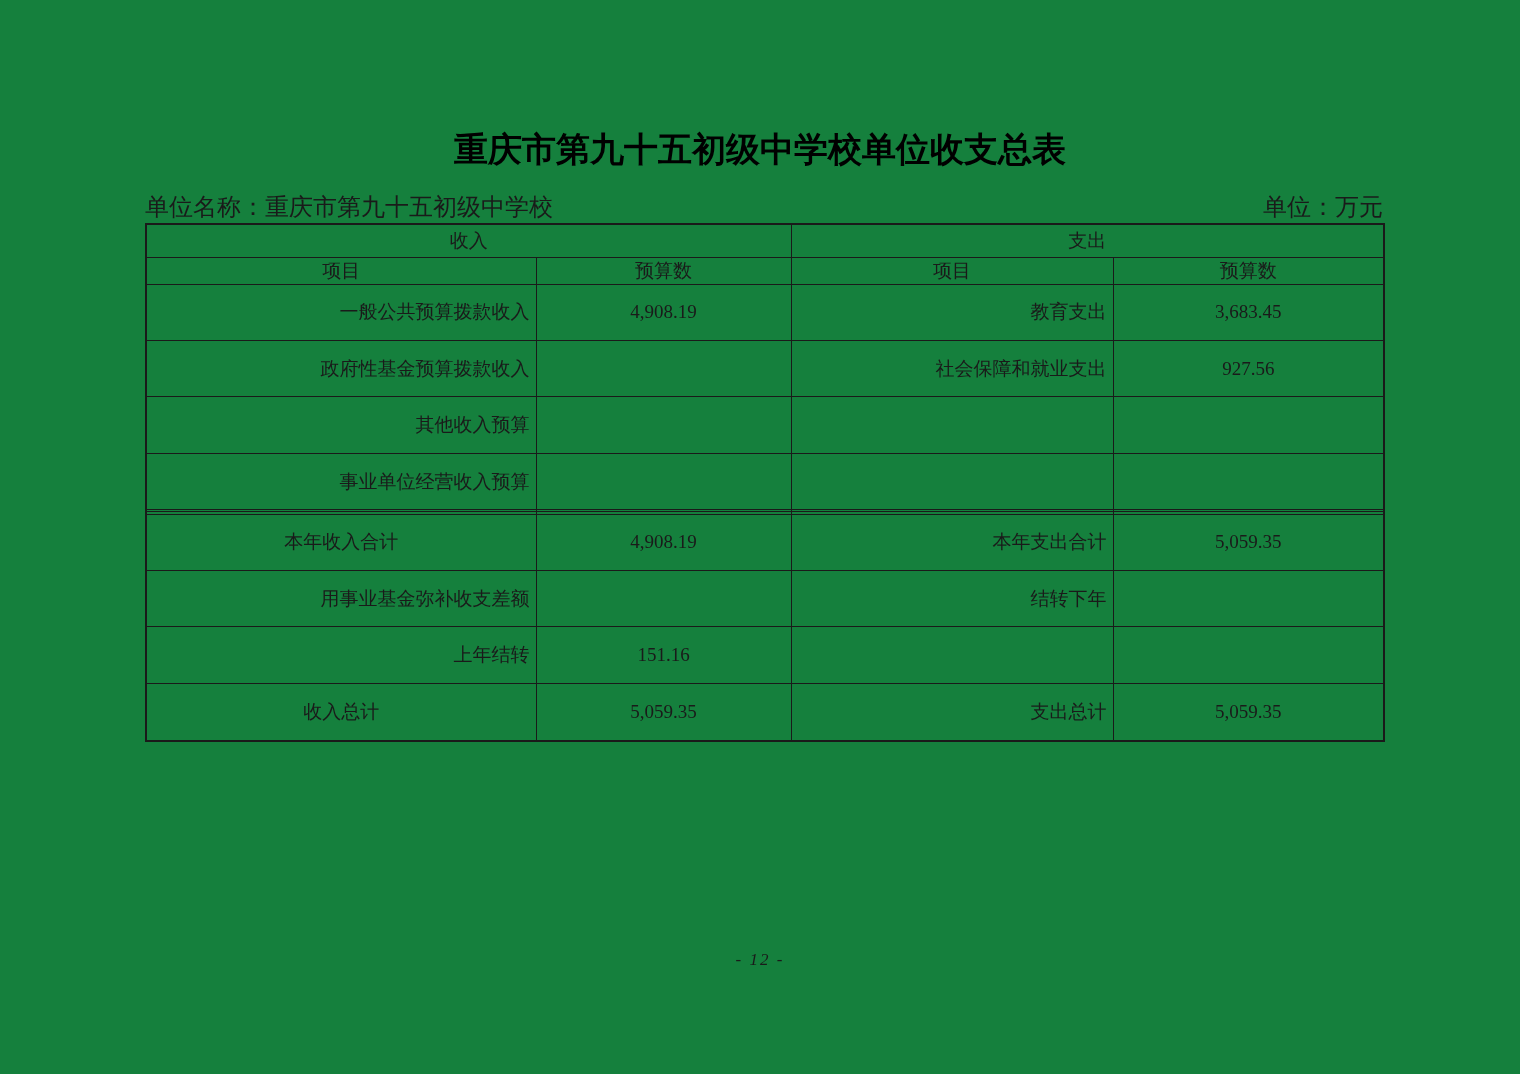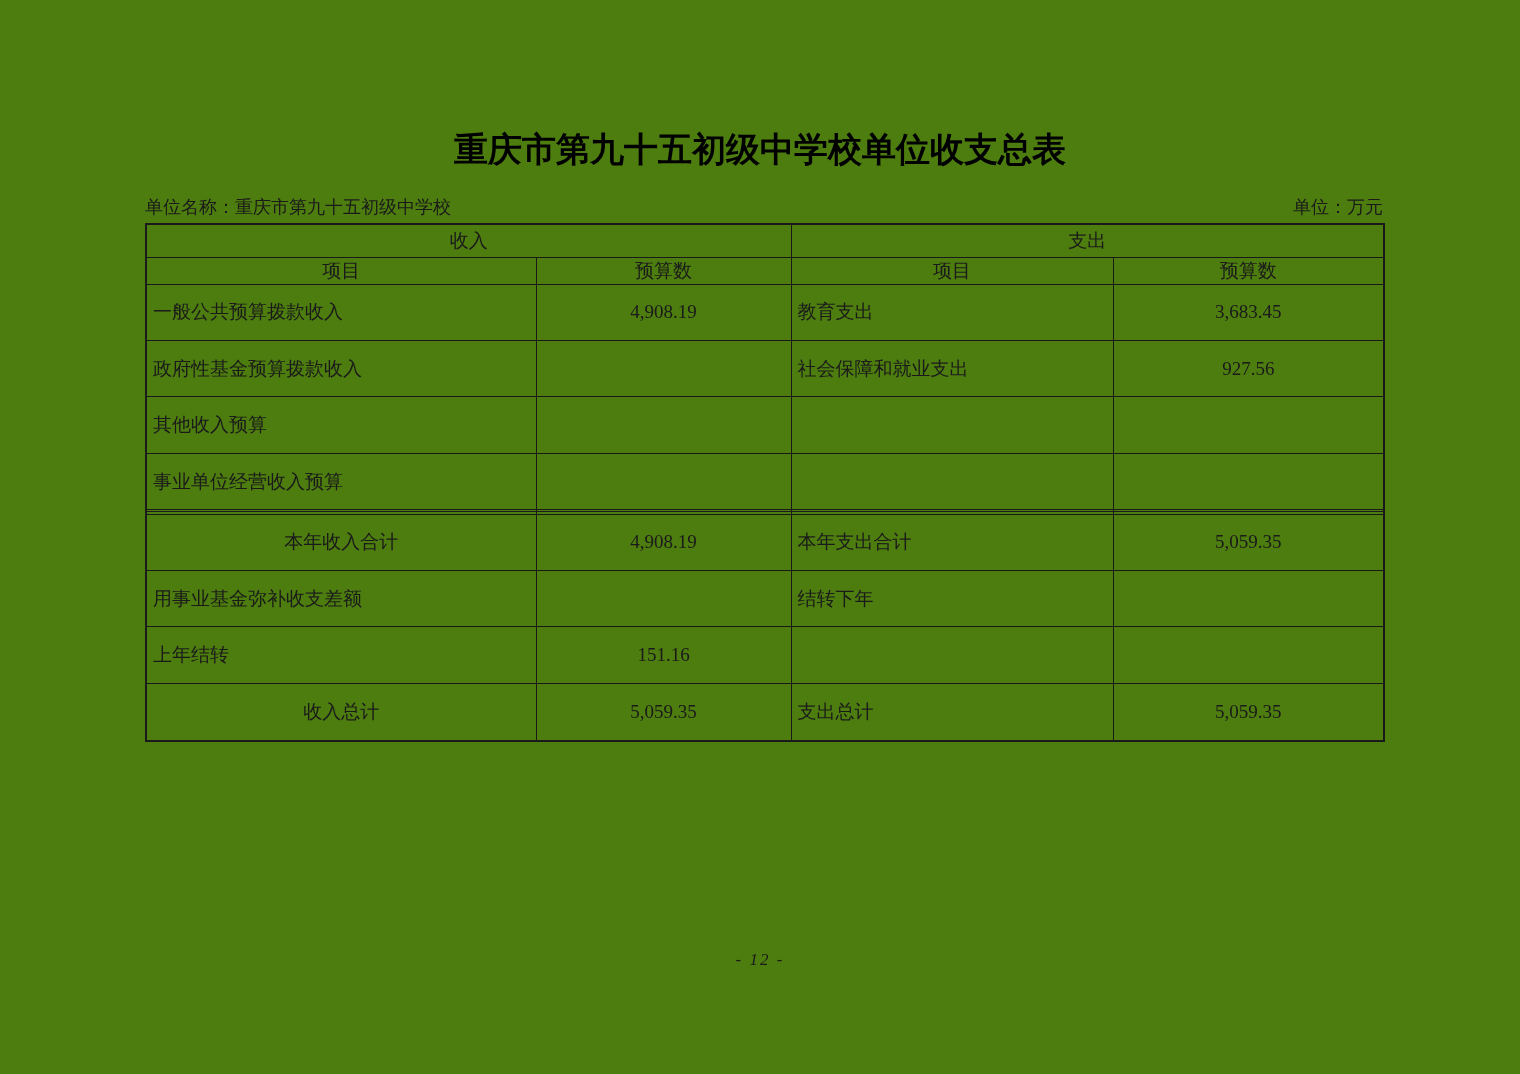--- a/index.html
+++ b/index.html
@@ -4,21 +4,21 @@
 <style>
   html, body {
     margin: 0;
     padding: 0;
     background: #ffffff;
   }
   .page {
     position: relative;
     width: 1520px;
     height: 1074px;
-    background: #4d7c0f;
+    background: #15803d;
     color: #1a1a1a;
     font-family: "Liberation Serif", "DejaVu Serif", serif;
     overflow: hidden;
   }
   .title {
     position: absolute;
     top: 127px;
     left: 0;
     width: 100%;
     margin: 0;
@@ -28,21 +28,21 @@
     font-weight: bold;
     color: #000000;
   }
   .meta {
     position: absolute;
     top: 195px;
     left: 145px;
     width: 1238px;
     display: flex;
     justify-content: space-between;
-    font-size: 18px;
+    font-size: 24px;
     line-height: 24px;
     white-space: nowrap;
     gap: 24px;
   }
   table.budget-table {
     position: absolute;
     top: 223px;
     left: 145px;
     width: 1238px;
     height: 519px;
@@ -55,21 +55,21 @@
   .budget-table td {
     border: 1px solid #1a1a1a;
     padding: 0 6px;
     font-weight: normal;
     overflow: hidden;
     white-space: nowrap;
     vertical-align: middle;
   }
   .budget-table thead th { text-align: center; }
   .budget-table thead tr.r-section { height: 33px; }
-  .budget-table td.item   { text-align: left; }
+  .budget-table td.item   { text-align: right; }
   .budget-table td.value  { text-align: center; }
   .budget-table td.center { text-align: center; }
   .pagenum {
     position: absolute;
     top: 950px;
     left: 0;
     width: 100%;
     text-align: center;
     font-size: 17px;
     letter-spacing: 2px;

